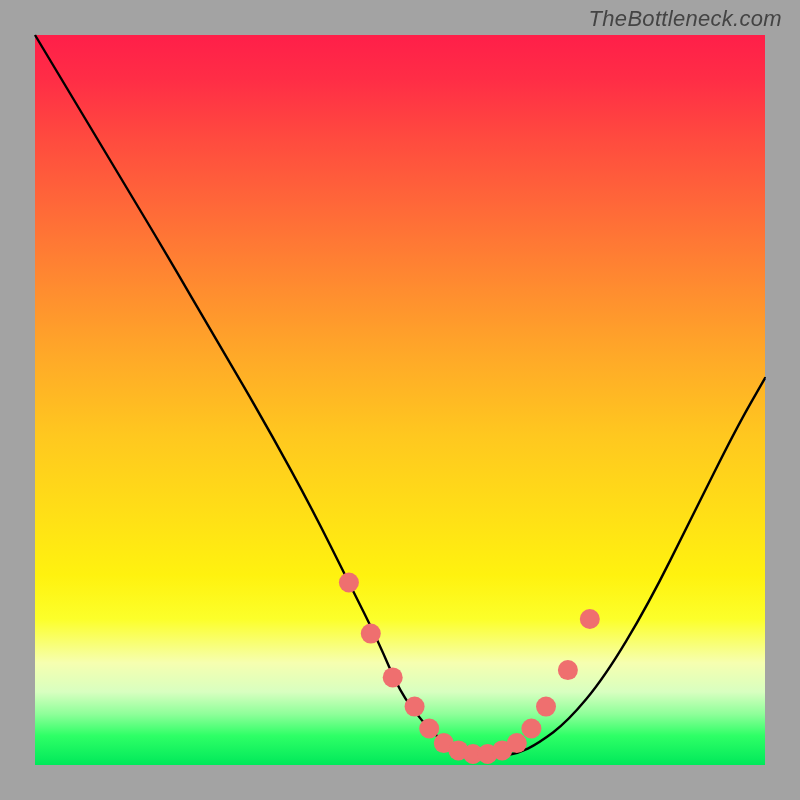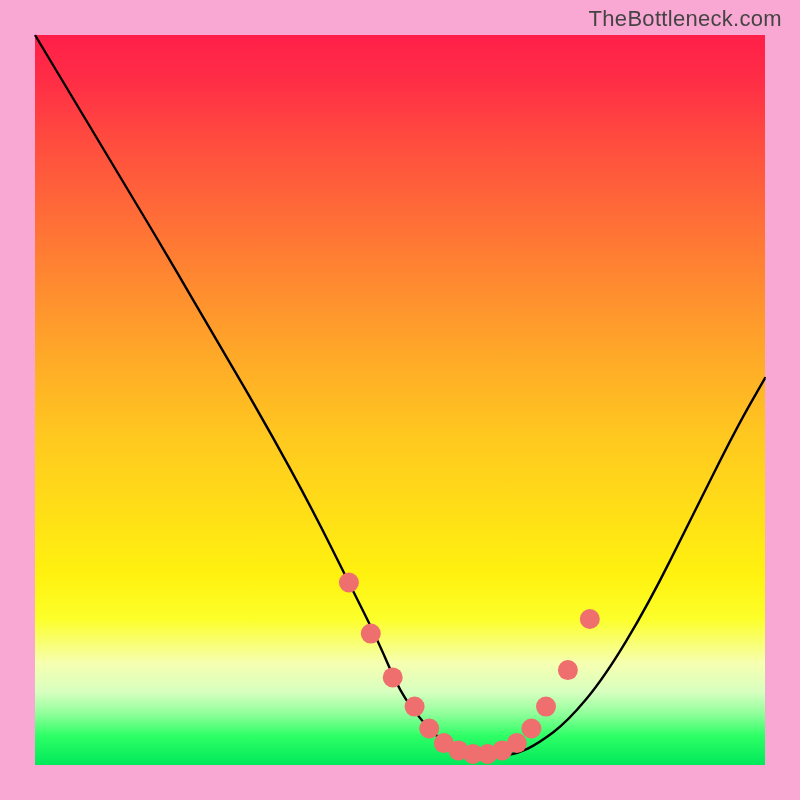--- a/index.html
+++ b/index.html
@@ -10,21 +10,22 @@
     background: #000;
     overflow: hidden;
     font-family: Arial, Helvetica, sans-serif;
   }
   .frame {
     position: absolute;
     left: 0;
     top: 0;
     width: 800px;
     height: 800px;
-    background: #f9a8d4;
+    background: #a3a3a3;
+    font-style: italic;
   }
   .plot-area {
     position: absolute;
     left: 35px;
     top: 35px;
     width: 730px;
     height: 730px;
     
     background: linear-gradient(to bottom,
       #ff1f49 0%,

